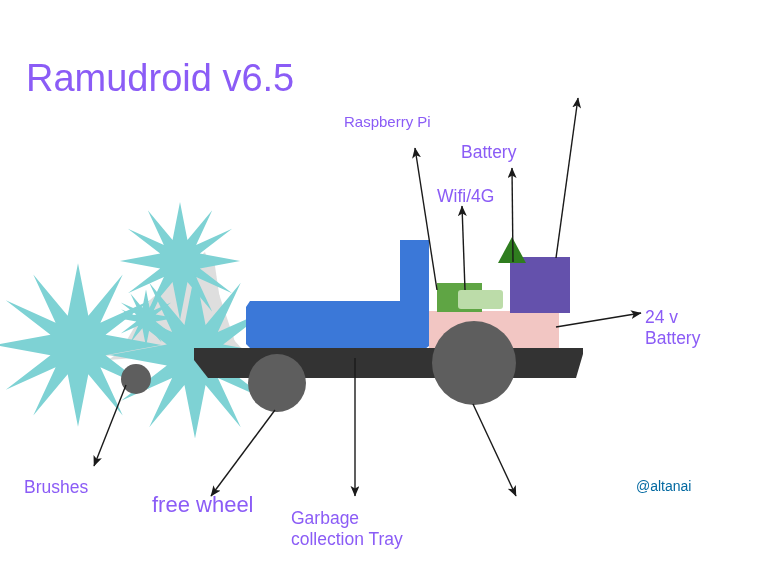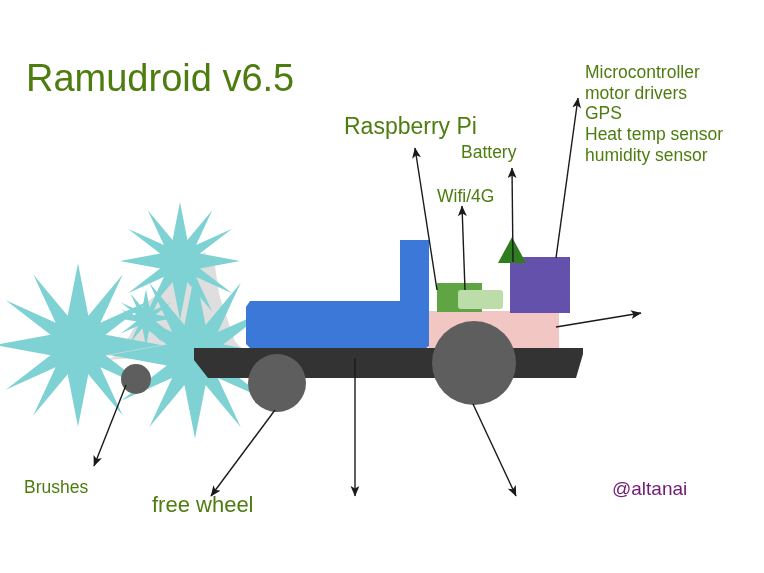--- a/index.html
+++ b/index.html
@@ -3,32 +3,32 @@
 <meta charset="utf-8">
 <style>
   html,body{margin:0;padding:0;background:#ffffff;}
   body{
     width:764px;height:573px;position:relative;overflow:hidden;
     font-family:"Liberation Sans", sans-serif;
     color:#000000;
   }
   #stage{position:absolute;inset:0;width:764px;height:573px;}
   #art{position:absolute;left:0;top:0;width:764px;height:573px;}
-  .lbl{position:absolute;white-space:pre;line-height:1.18;color:#4d7c0f;}
+  .lbl{position:absolute;white-space:pre;line-height:1.18;color:#8b5cf6;}
   #title{left:26px;top:56px;font-size:38px;letter-spacing:0px;}
-  #lbl-rpi{left:344px;top:113px;font-size:23px;}
+  #lbl-rpi{left:344px;top:113px;font-size:15px;}
   #lbl-cam{left:461px;top:142px;font-size:17.5px;}
   #lbl-wifi{left:437px;top:186px;font-size:17.5px;text-align:center;}
   #lbl-mcu{left:585px;top:62px;font-size:17.5px;}
   #lbl-batt{left:645px;top:307px;font-size:17.5px;}
   #lbl-brushes{left:24px;top:477px;font-size:17.5px;}
   #lbl-freewheel{left:152px;top:492px;font-size:22px;}
   #lbl-tray{left:291px;top:508px;font-size:17.5px;}
   #lbl-arduino{left:485px;top:508px;font-size:17.5px;}
-  #watermark{left:612px;top:478px;font-size:19px;color:#701a75;}
+  #watermark{left:636px;top:478px;font-size:14px;color:#0369a1;}
 </style>
 </head>
 <body>
 
 <div id="stage">
 
   <svg id="art" viewBox="0 0 764 573">
     <defs>
       <marker id="ah" markerWidth="9" markerHeight="9" refX="7.2" refY="3.2" orient="auto">
         <path d="M0,0 L7.6,3.2 L0,6.4 L1.9,3.2 z" fill="#1a1a1a"></path>
@@ -86,23 +86,22 @@
       <line x1="355" y1="358" x2="355" y2="496" marker-end="url(#ah)"></line>
       <line x1="473" y1="404" x2="516" y2="496" marker-end="url(#ah)"></line>
     </g>
   </svg>
 
   <div class="lbl" id="title">Ramudroid v6.5</div>
 
   <div class="lbl" id="lbl-rpi">Raspberry Pi</div>
   <div class="lbl" id="lbl-cam">Battery</div>
   <div class="lbl" id="lbl-wifi">Wifi/4G</div>
-  <div class="lbl" id="lbl-mcu">Microcontroller
-motor drivers
-GPS
-Heat temp sensor
-humidity sensor</div>
+  <div class="lbl" id="lbl-batt">24 v
+Battery</div>
   <div class="lbl" id="lbl-brushes">Brushes</div>
   <div class="lbl" id="lbl-freewheel">free wheel</div>
+  <div class="lbl" id="lbl-tray">Garbage
+collection Tray</div>
 
   <div class="lbl" id="watermark">@altanai</div>
 
 </div>
 
 </body></html>

